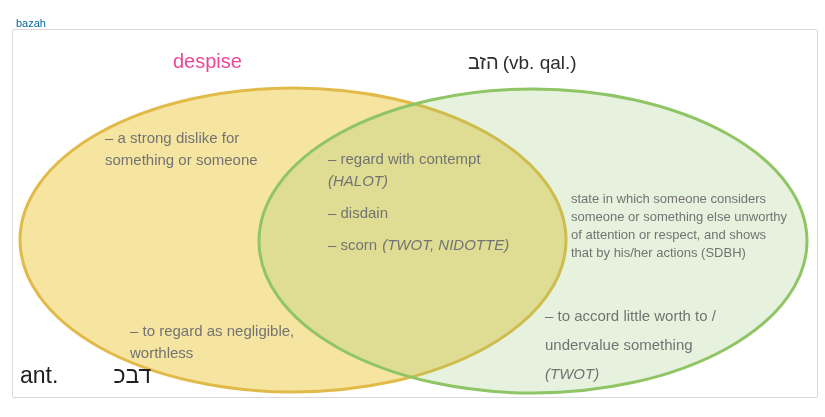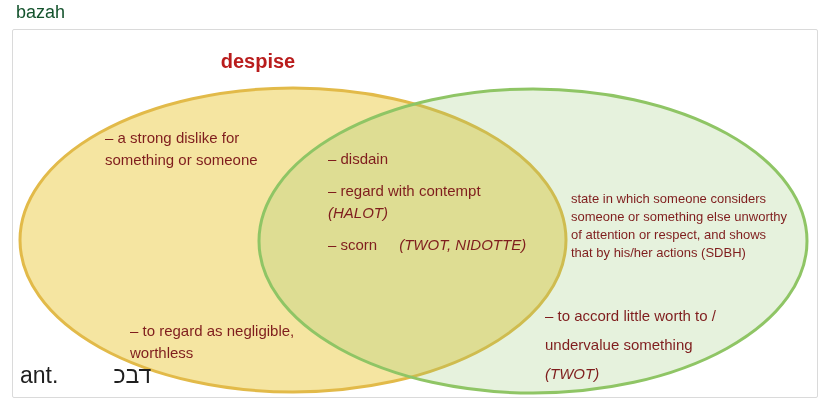--- a/index.html
+++ b/index.html
@@ -5,61 +5,60 @@
   * { margin: 0; padding: 0; box-sizing: border-box; }
   html, body {
     width: 825px; height: 417px;
     background: #ffffff;
     font-family: "Liberation Sans", "DejaVu Sans", sans-serif;
     overflow: hidden;
   }
   .page { position: relative; width: 825px; height: 417px; }
 
   .page-label {
-    position: absolute; left: 16px; top: 2px;
-    font-size: 18px; color: #14532d;
+    position: absolute; left: 16px; top: 17px;
+    font-size: 11px; color: #0369a1;
   }
 
   .panel {
     position: absolute; left: 12px; top: 29px;
     width: 806px; height: 369px;
     background: #ffffff;
     border: 1px solid #dadada;
     border-radius: 2px;
   }
 
   .venn-svg { position: absolute; left: 0; top: 0; }
 
-  .txt { position: absolute; color: #7f1d1d; }
+  .txt { position: absolute; color: #737373; }
   .pre { white-space: pre-line; }
 
   .title-left {
     left: 160px; top: 20px; width: 170px;
-    text-align: center;
-    font-size: 20px; font-weight: bold; color: #b91c1c;
+    font-size: 20px; font-weight: normal; color: #ec4899;
   }
   .title-right {
     left: 455px; top: 21px;
     font-size: 19px; color: #2e2e2e;
     display: flex; align-items: baseline;
   }
   .hebrew { unicode-bidi: bidi-override; direction: ltr; }
   .title-right .hebrew { font-size: 20px; margin-right: 4px; }
 
   .item { font-size: 15px; line-height: 22px; }
 
   .left-item-1 { left: 92px;  top: 97px;  }
   .left-item-2 { left: 12px;  top: 176px; }
   .left-item-3 { left: 117px; top: 290px; }
 
   .mid-block { left: 315px; top: 118px; font-size: 15px; line-height: 22px; }
   .mid-item + .mid-item { margin-top: 10px; }
   .src { font-style: italic; }
   .block { display: block; }
-  .inline-src { margin-left: 22px; }
+  .inline-src { margin-left: 5px; }
 
   .right-def {
     left: 558px; top: 160px; width: 248px;
     font-size: 13px; line-height: 18px;
   }
   .right-item-2 { left: 532px; top: 271px; font-size: 15px; line-height: 29px; }
 
   .antonym {
     left: 7px; top: 332px;
     font-size: 23px; color: #1f1f1f;
@@ -75,35 +74,39 @@
 
   <div class="panel">
 
     <svg class="venn-svg" width="804" height="367" viewBox="0 0 804 367">
       <ellipse cx="280" cy="210" rx="273" ry="152" fill-opacity="1" stroke-width="3" fill="#f5e5a1" stroke="#e2ba49"></ellipse>
       <ellipse cx="520" cy="211" rx="274" ry="152" fill-opacity="0.22" stroke-width="3" fill="#8ec564" stroke="#8fc565"></ellipse>
     </svg>
 
     <div class="txt title-left">despise</div>
 
+    <div class="txt title-right">
+      <span class="hebrew">בזה</span>
+      <span>(vb. qal.)</span>
+    </div>
 
     <div class="txt item pre left-item-1">– a strong dislike for
 something or someone</div>
 
 
     <div class="txt item pre left-item-3">– to regard as negligible,
 worthless</div>
 
     <div class="txt mid-block">
       <div class="mid-item">
-        <span>– disdain</span>
+        <span>– regard with contempt</span>
+        <span class="src block">(HALOT)</span>
       </div>
       <div class="mid-item">
-        <span>– regard with contempt</span>
-        <span class="src block">(HALOT)</span>
+        <span>– disdain</span>
       </div>
       <div class="mid-item">
         <span>– scorn</span><span class="src inline-src">(TWOT, NIDOTTE)</span>
       </div>
     </div>
 
     <div class="txt pre right-def">state in which someone considers
 someone or something else unworthy
 of attention or respect, and shows
 that by his/her actions (SDBH)</div>

